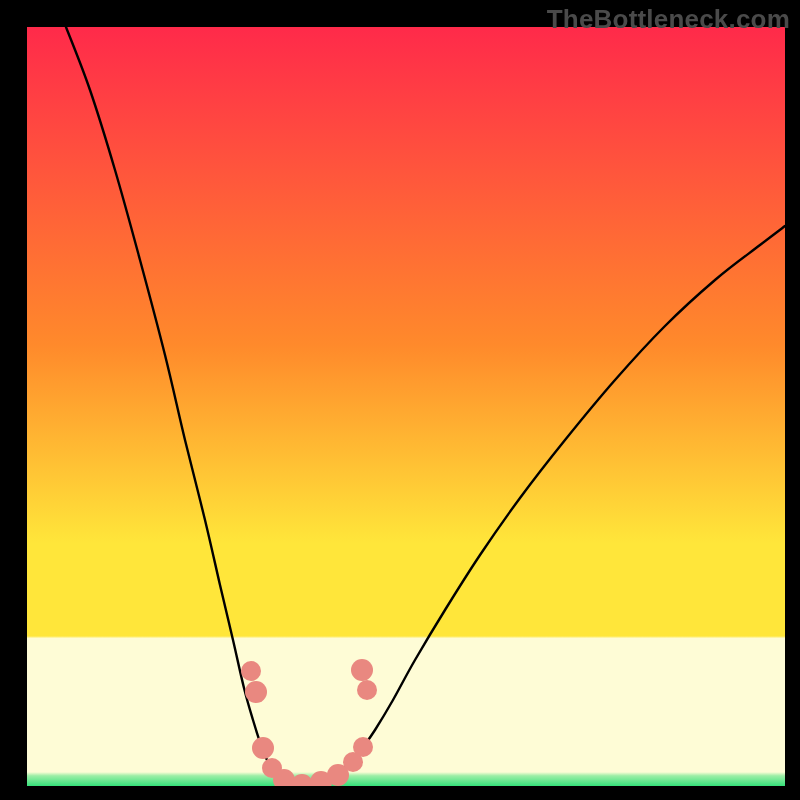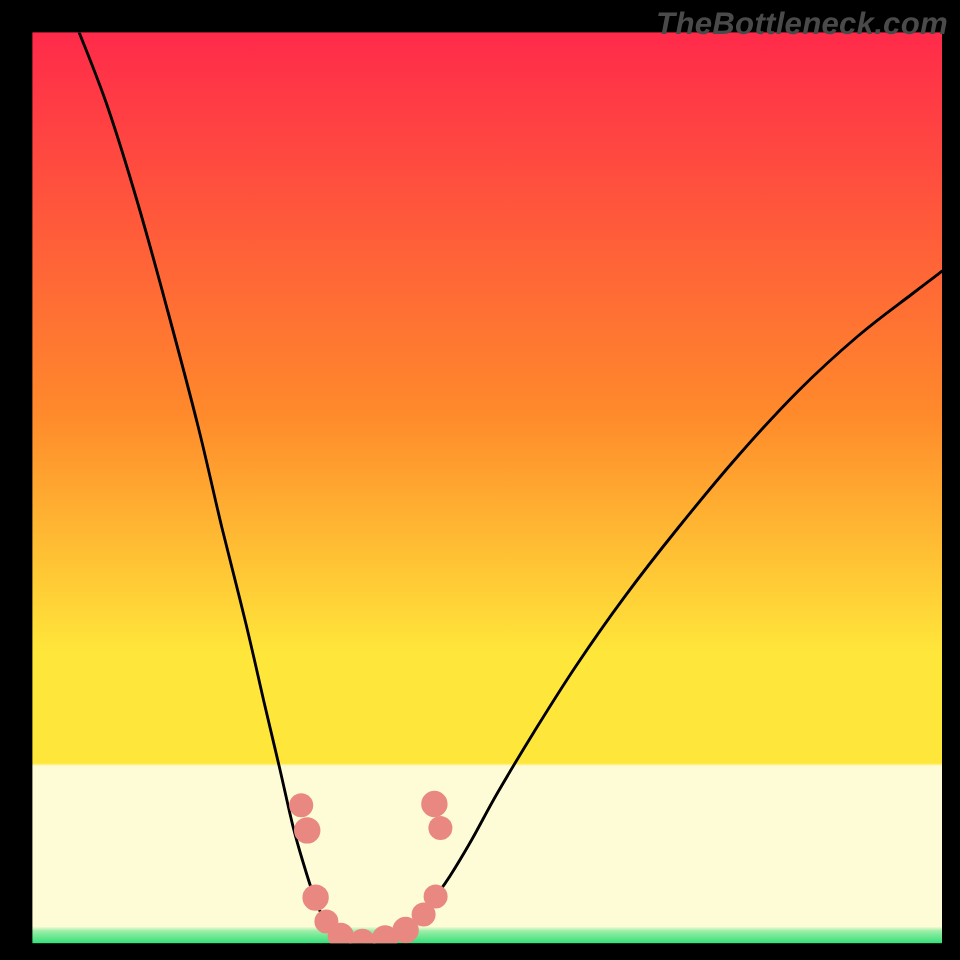--- a/index.html
+++ b/index.html
@@ -9,21 +9,20 @@
     height: 800px;
     background: #000;
     overflow: hidden;
     font-family: Arial, Helvetica, sans-serif;
   }
   .outer {
     position: relative;
     width: 800px;
     height: 800px;
     background: #bef264;
-    font-style: italic;
   }
   .watermark {
     position: absolute;
     top: 4px;
     right: 10px;
     color: #4a4a4a;
     font-size: 26px;
     font-weight: 600;
     letter-spacing: 0.2px;
     user-select: none;

